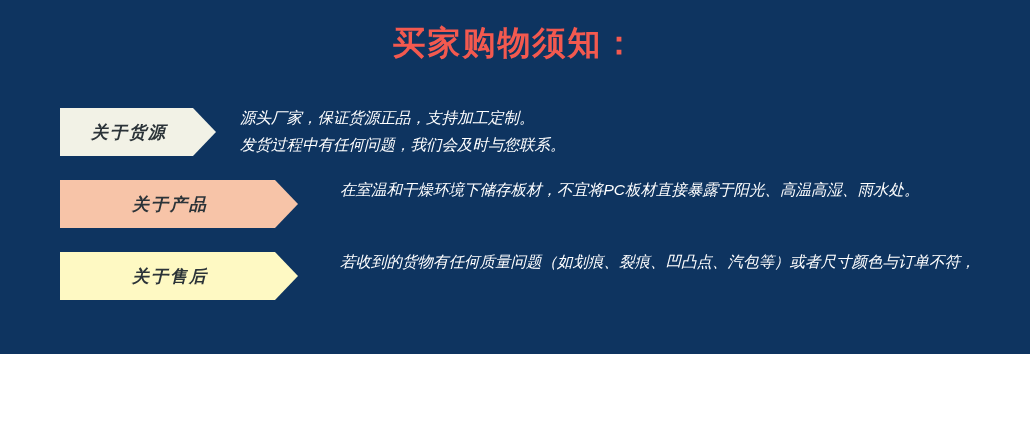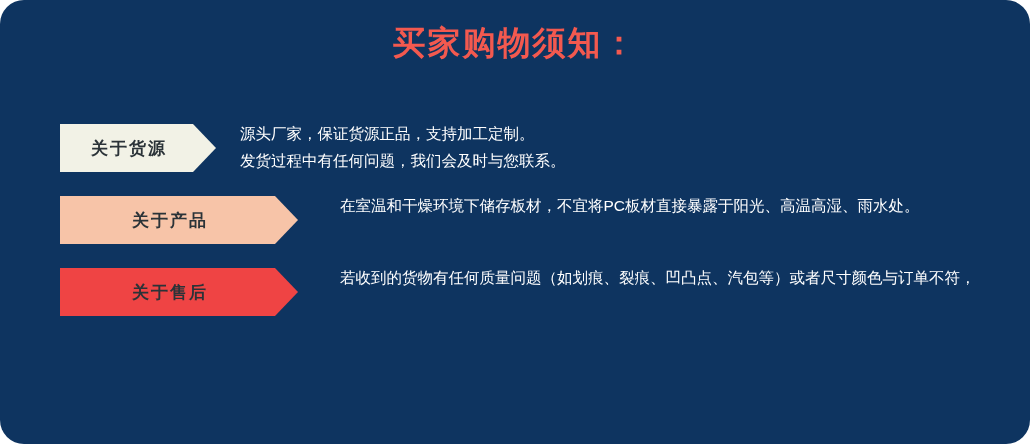--- a/index.html
+++ b/index.html
@@ -8,42 +8,42 @@
   }
   body {
     width: 1030px;
     height: 446px;
     overflow: hidden;
     font-family: "Liberation Sans", "DejaVu Sans", sans-serif;
   }
   #page {
     position: relative;
     width: 1030px;
-    height: 444px;
+    height: 354px;
     background: #0e3460;
     box-sizing: border-box;
-    border-radius: 24px;
   }
   .title {
     position: absolute;
     top: 22px;
     left: 0;
     width: 1030px;
     text-align: center;
     font-size: 33px;
     font-weight: bold;
     color: #f3594f;
     letter-spacing: 2px;
     line-height: 42px;
   }
   .rows {
     position: absolute;
-    top: 116px;
+    top: 100px;
     left: 0;
     width: 1030px;
+    font-style: italic;
   }
   .row {
     position: relative;
     height: 72px;
   }
   .banner {
     position: absolute;
     left: 60px;
     top: 8px;
     height: 48px;
@@ -60,21 +60,21 @@
   }
   .banner-label {
     padding-right: 18px;
     white-space: nowrap;
   }
   .banner.w-narrow { width: 156px; }
   .banner.w-wide   { width: 238px; }
 
   .banner.cream { background: #f2f2e6; }
   .banner.peach { background: #f7c4a8; }
-  .banner.green { background: #ef4444; }
+  .banner.green { background: #fef9c3; }
 
   .rowtext {
     position: absolute;
     top: 4px;
     color: #ffffff;
     font-size: 15.5px;
     line-height: 27px;
     white-space: nowrap;
   }
   .rowtext.x-narrow { left: 240px; }

